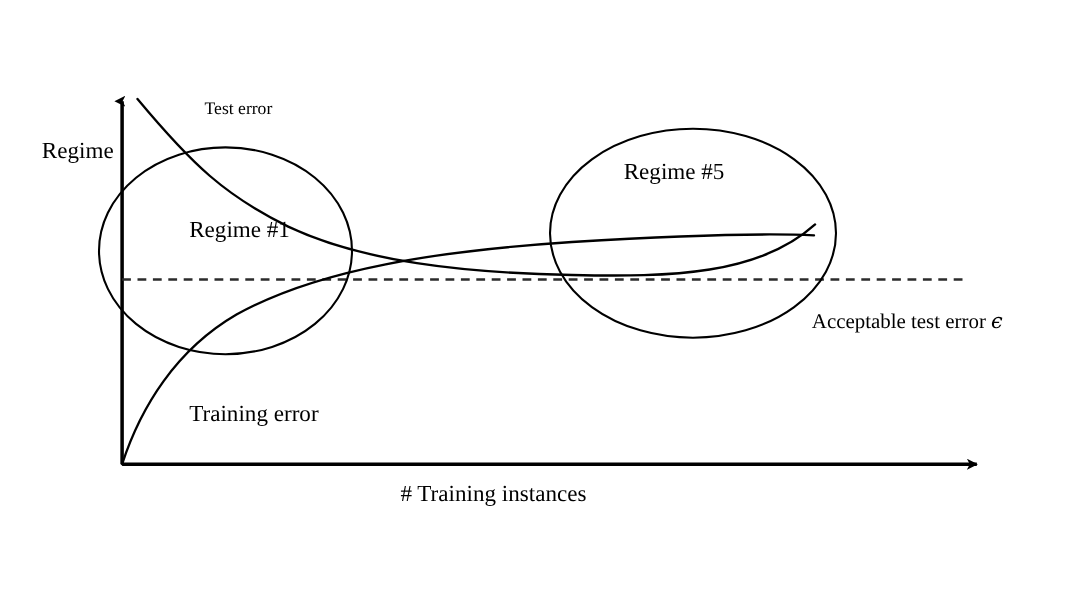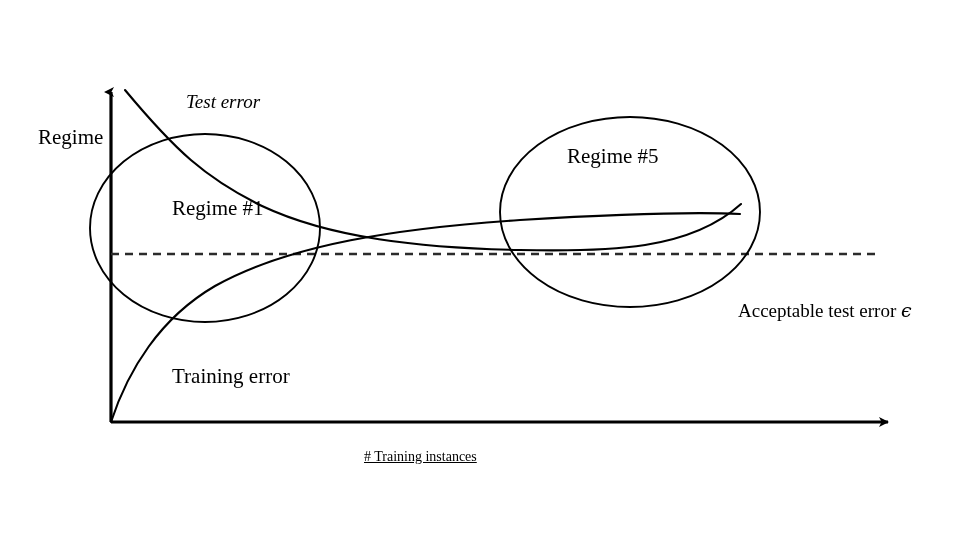--- a/index.html
+++ b/index.html
@@ -26,26 +26,26 @@
     height: 535px;
   }
   .lbl {
     position: absolute;
     color: #000000;
     font-family: "Liberation Serif", "DejaVu Serif", serif;
     white-space: nowrap;
     line-height: 1;
   }
   #label-error        { left: 38px;  top: 127px; font-size: 21px; }
-  #label-test-error   { left: 186px; top: 92px;  font-size: 19px; font-style: italic; }
+  #label-test-error   { left: 186px; top: 92px;  font-size: 16px; }
   #label-training-err { left: 172px; top: 366px; font-size: 21px; }
   #label-regime-1     { left: 172px; top: 198px; font-size: 21px; }
   #label-regime-2     { left: 567px; top: 146px; font-size: 21px; }
-  #label-acceptable   { left: 738px; top: 283px; font-size: 19px; margin-top: 18px; }
-  #label-xaxis        { left: 364px; top: 450px; font-size: 14px; text-decoration: underline; }
+  #label-acceptable   { left: 738px; top: 283px; font-size: 19px; }
+  #label-xaxis        { left: 364px; top: 438px; font-size: 21px; }
   .eps {
     font-style: italic;
     font-family: "DejaVu Serif", "Liberation Serif", serif;
   }
 </style>
 </head>
 <body>
 
 <div id="diagram-root">
 

